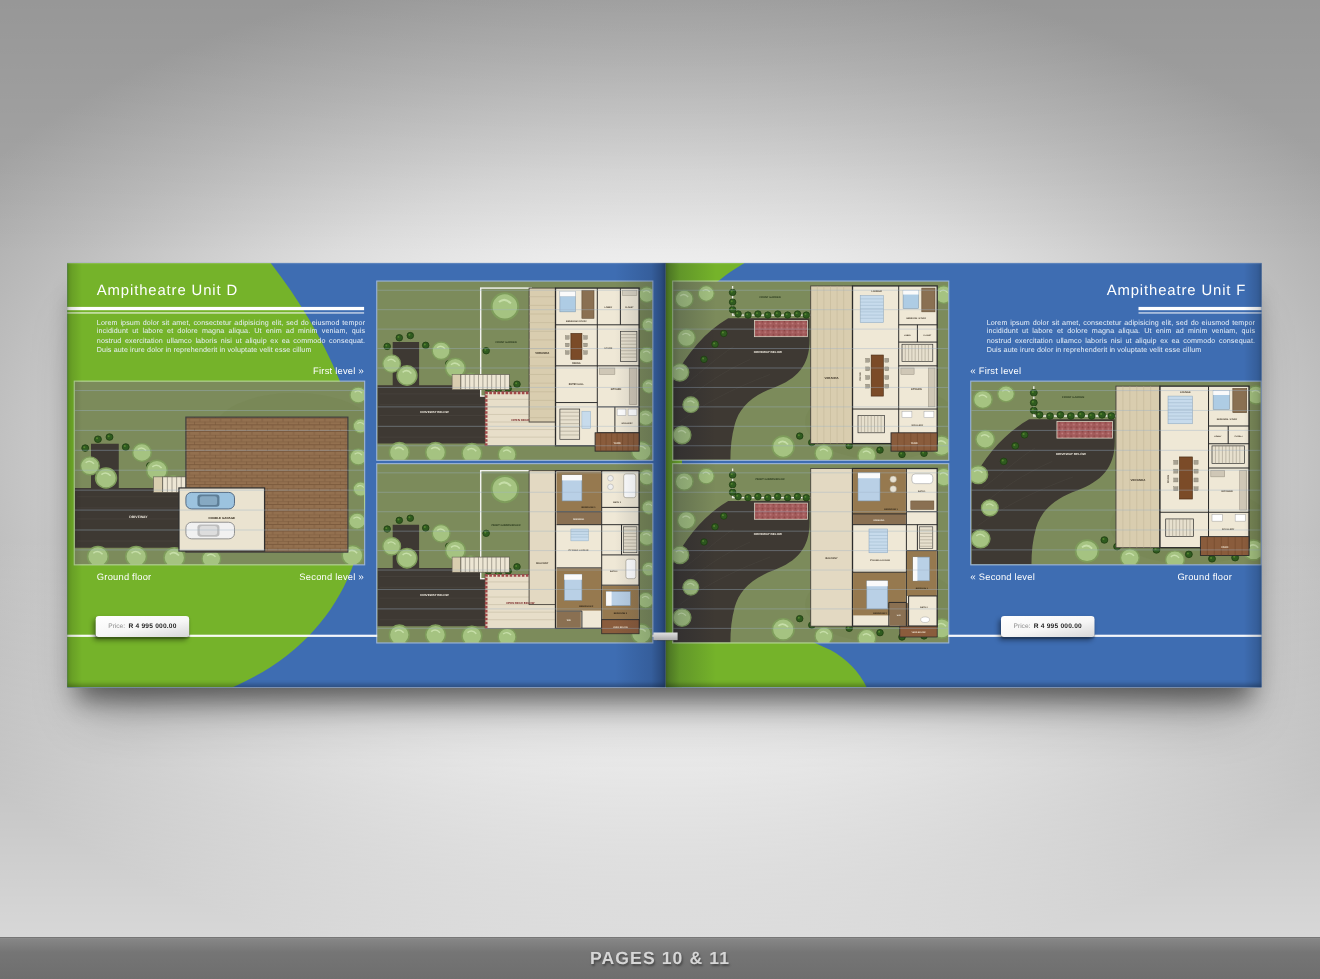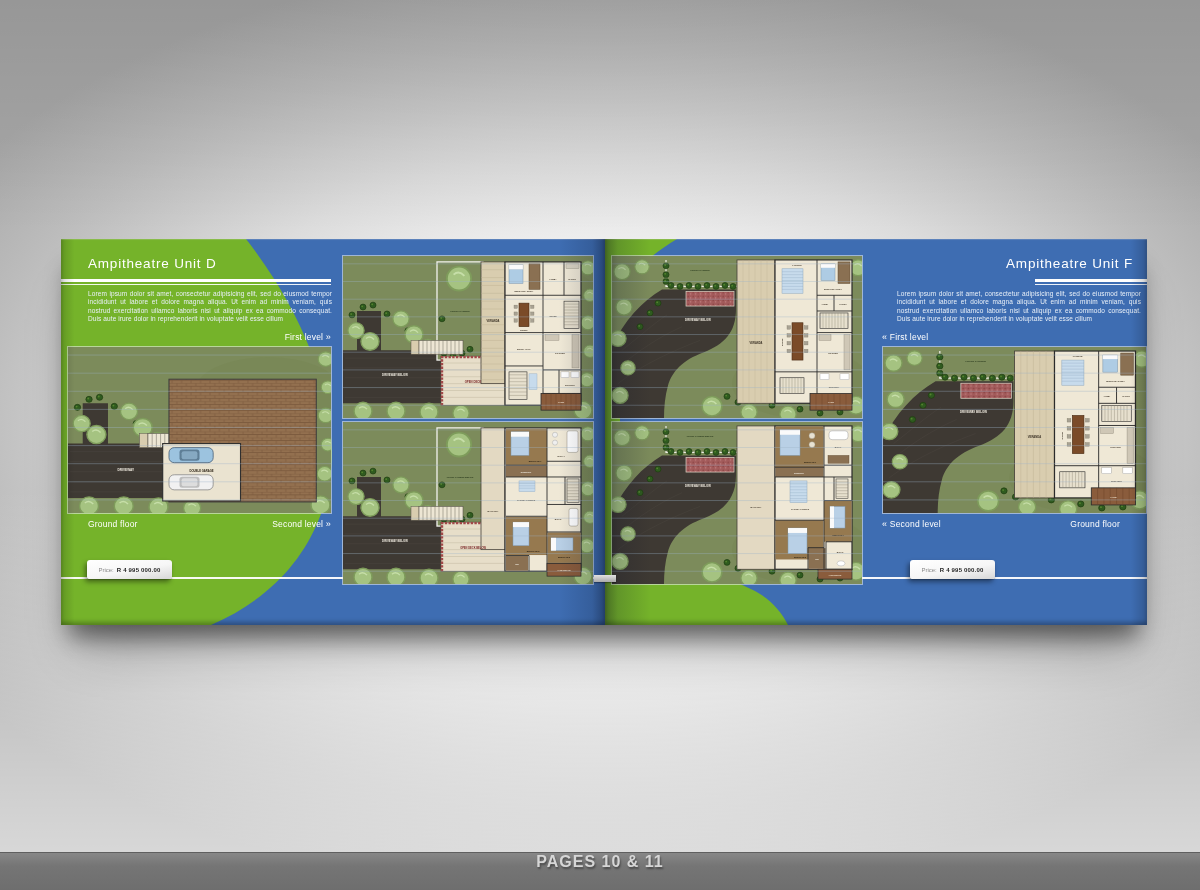--- a/index.html
+++ b/index.html
@@ -63,21 +63,21 @@
   .page.left .pl-a{left:282px;top:17px;width:250px;height:162px;}
   .page.left .pl-b{left:282px;top:183px;width:250px;height:162px;}
   .page.right .pr-a{left:7px;top:17px;width:250px;height:162px;}
   .page.right .pr-b{left:7px;top:183px;width:250px;height:162px;}
   .page.right .pr-big{left:278px;top:108px;width:263px;height:166px;}
   text.pl{font-family:"Liberation Sans",sans-serif;font-weight:700;text-anchor:middle;}
   .ld{fill:#3A3125}.lw{fill:#F2EDE2}.lg{fill:#27371B}.lr{fill:#7A2626}.ly{fill:#F2E7D4}.lb{fill:#2A2114}
   
   .footer{position:absolute;left:0;right:0;bottom:0;height:37px;z-index:20;
     background:linear-gradient(180deg,#878787 0%,#757575 35%,#6e6e6e 100%);
-    border-top:1px solid #5f5f5f;display:flex;align-items:flex-start;justify-content:center;}
+    border-top:1px solid #5f5f5f;display:flex;align-items:center;justify-content:center;}
   .footer .cap{font-size:16px;font-weight:bold;letter-spacing:1px;color:#d6d6d6;
     text-shadow:1px 2px 2px rgba(0,0,0,.38);}
 </style>
 </head>
 <body>
 
 <svg width="0" height="0" style="position:absolute" aria-hidden="true">
 <defs>
   <g id="tl">
         <circle r="9" fill="#A5C381" stroke="#7E9C5B" stroke-width="1.4"></circle>

